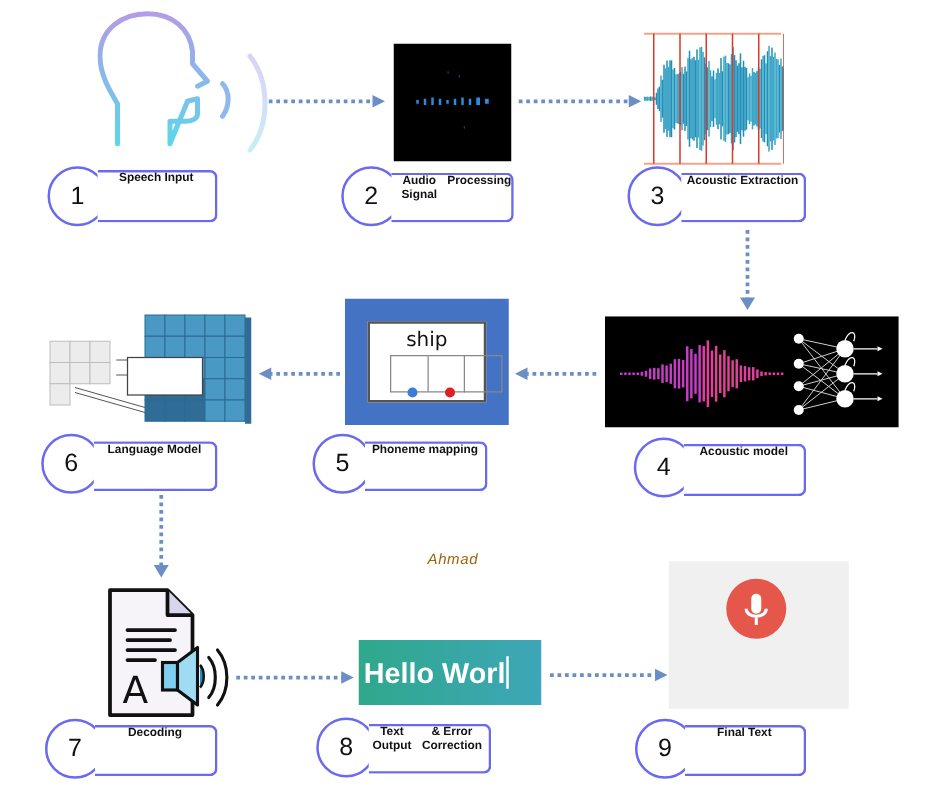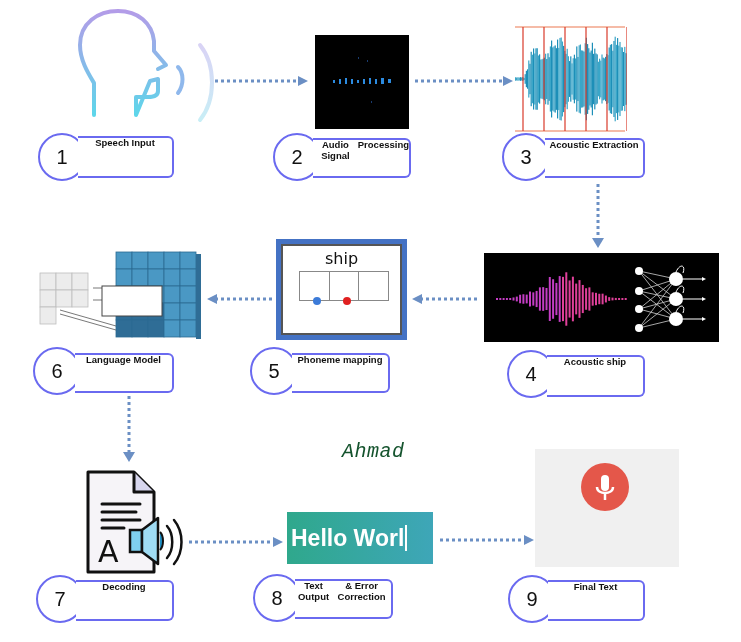--- a/index.html
+++ b/index.html
@@ -9,21 +9,21 @@
       position:absolute; background:#fff; border:2px solid #6a6af0; border-radius:6px;
       display:flex; align-items:flex-start; justify-content:center; text-align:center;
       font-size:9.5px; font-weight:bold; color:#111; line-height:1.15;
     }
     .num-circle {
       position:absolute; width:48px; height:48px; border-radius:50%; background:#fff;
       border:2px solid #6a6af0; display:flex; align-items:center; justify-content:center;
       font-size:20px; color:#111; box-sizing:border-box;
     }
     svg.arrow { position:absolute; overflow:visible; }
-    .credit { position:absolute; left:342px; top:440px; font-family:Liberation Mono, monospace; font-style:italic; font-size:20px; color:#14532d; letter-spacing:0.5px;}
+    .credit { position:absolute; left:342px; top:440px; font-family:Liberation Sans, sans-serif; font-style:italic; font-size:12px; color:#a16207; letter-spacing:0.5px;}
     .hello {
       position:absolute; left:287px; top:512px; width:146px; height:52px;
       background:linear-gradient(90deg,#2fa88c,#3ea6b8); display:flex; align-items:center;
       color:#fff; font-weight:bold; font-size:23px; overflow:hidden; padding-left:4px; box-sizing:border-box;
     }
     .hello .caret { display:inline-block; width:2px; height:26px; background:#fff; margin-left:1px; }
     .mic-panel { position:absolute; left:535px; top:449px; width:144px; height:118px; background:#f0f0f0; }
     .mic-btn { position:absolute; left:46px; top:14px; width:48px; height:48px; border-radius:50%; background:#e4574a; }
   </style>
 </head>
@@ -288,29 +288,29 @@
   <g fill="#fff">
       <polygon points="218,24 222,26 218,28"></polygon>
       <polygon points="218,44 222,46 218,48"></polygon>
       <polygon points="218,64 222,66 218,68"></polygon>
     </g>
 </svg>
 <div class="num-circle" style="left:507px;top:350px">
     <span>4</span>
   </div>
 <div class="label-pill" style="left:547px;top:355px;width:96px;height:38px;border-left:none;border-radius:0 6px 6px 0">
-  <span>Acoustic ship</span>
+  <span>Acoustic model</span>
 </div>
 
 <svg class="arrow" style="left:412px;top:293px" width="70" height="12">
   <polygon points="10,1 0,6 10,11" fill="#6b8fc4"></polygon>
   <line x1="8" y1="6" x2="68" y2="6" stroke="#6b8fc4" stroke-width="3" stroke-dasharray="3 3"></line>
 </svg>
 
-<div class="abs" style="left:276px;top:239px;width:131px;height:101px;background:#4472c4;padding:5px;box-sizing:border-box">
+<div class="abs" style="left:276px;top:239px;width:131px;height:101px;background:#4472c4;padding:18px;box-sizing:border-box">
   <div style="width:100%;height:100%;background:#fff;border:2px solid #555;box-sizing:border-box;position:relative">
     <div style="position:absolute;left:0;right:0;top:3px;text-align:center;font-size:16px;font-family:'DejaVu Sans',sans-serif;color:#111">ship</div>
     <div style="position:absolute;left:16px;top:25px;width:90px;height:30px;display:flex">
       <div style="flex:1;border:1.5px solid #888"></div>
       <div style="flex:1;border:1.5px solid #888;border-left:none"></div>
       <div style="flex:1;border:1.5px solid #888;border-left:none"></div>
     </div>
     <div style="position:absolute;left:30px;top:51px;width:8px;height:8px;border-radius:50%;background:#3c7bd8"></div>
     <div style="position:absolute;left:60px;top:51px;width:8px;height:8px;border-radius:50%;background:#e02020"></div>
   </div>

